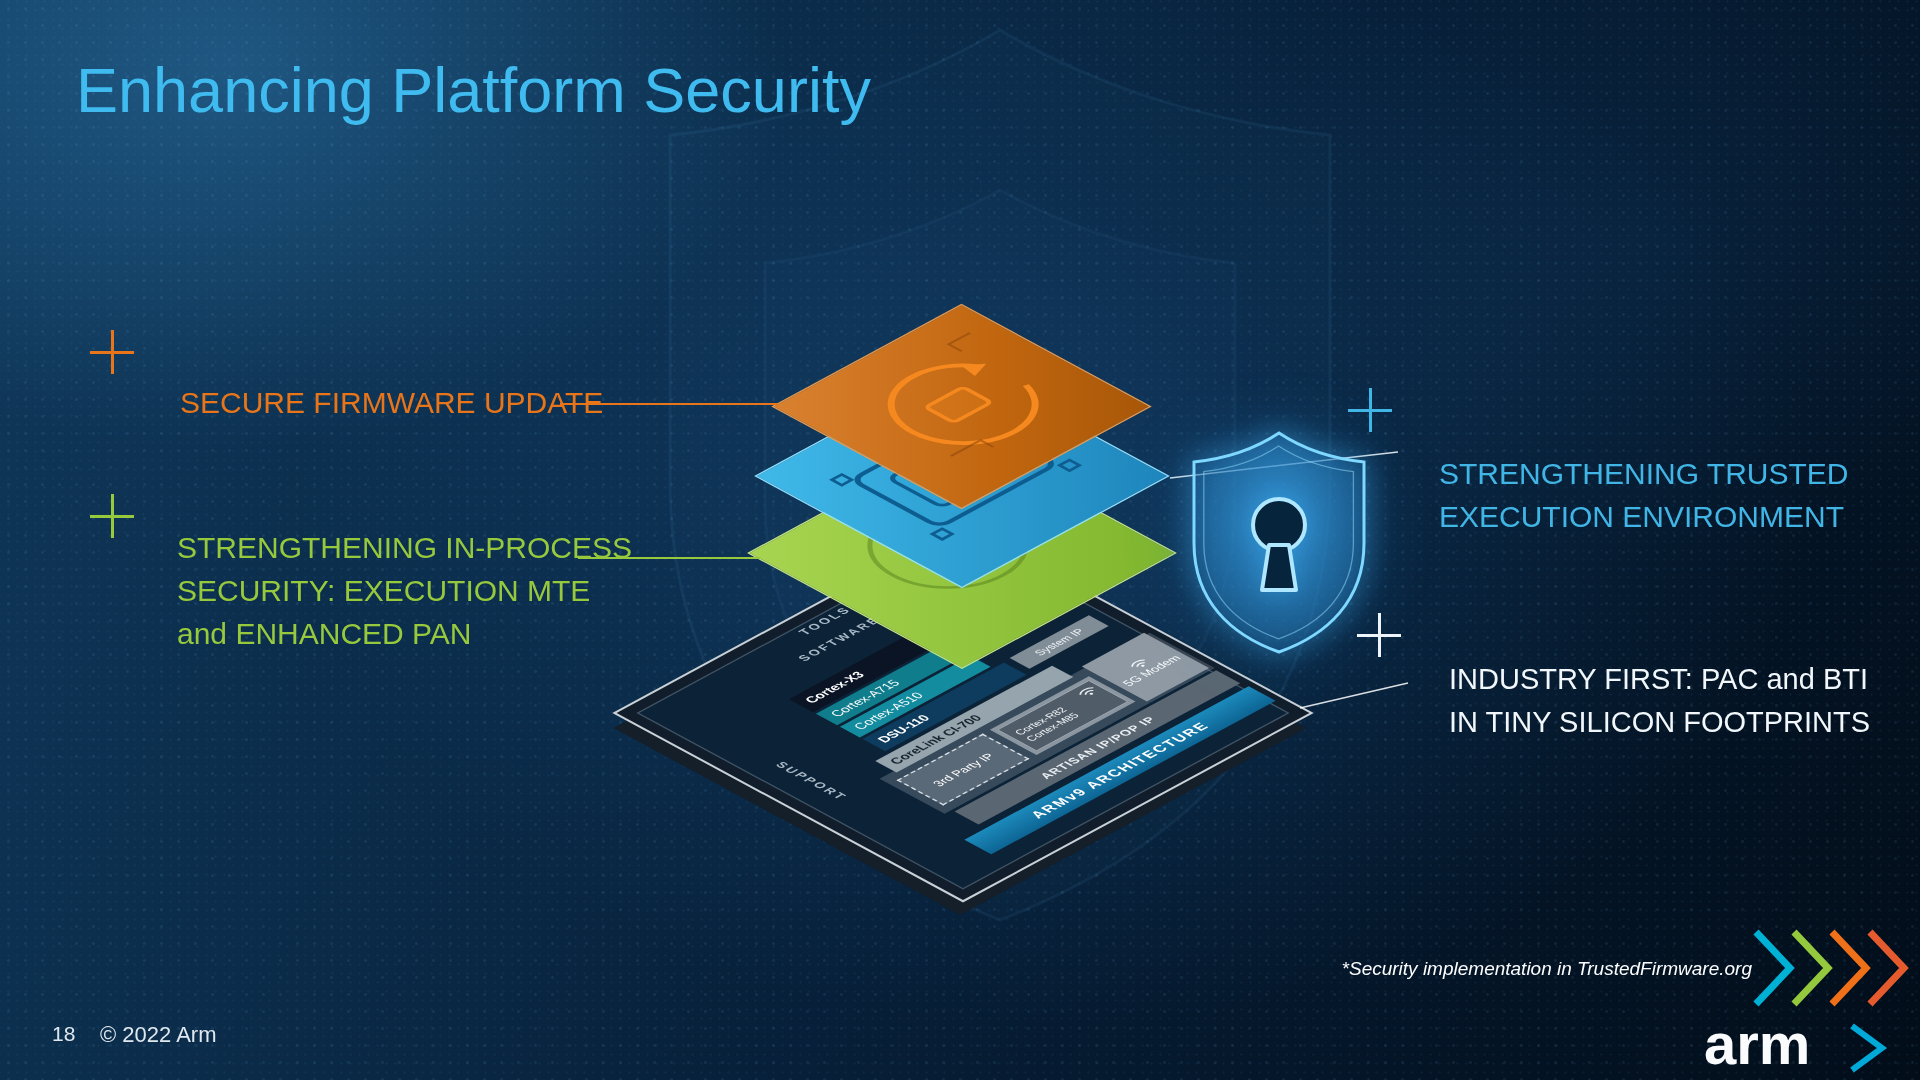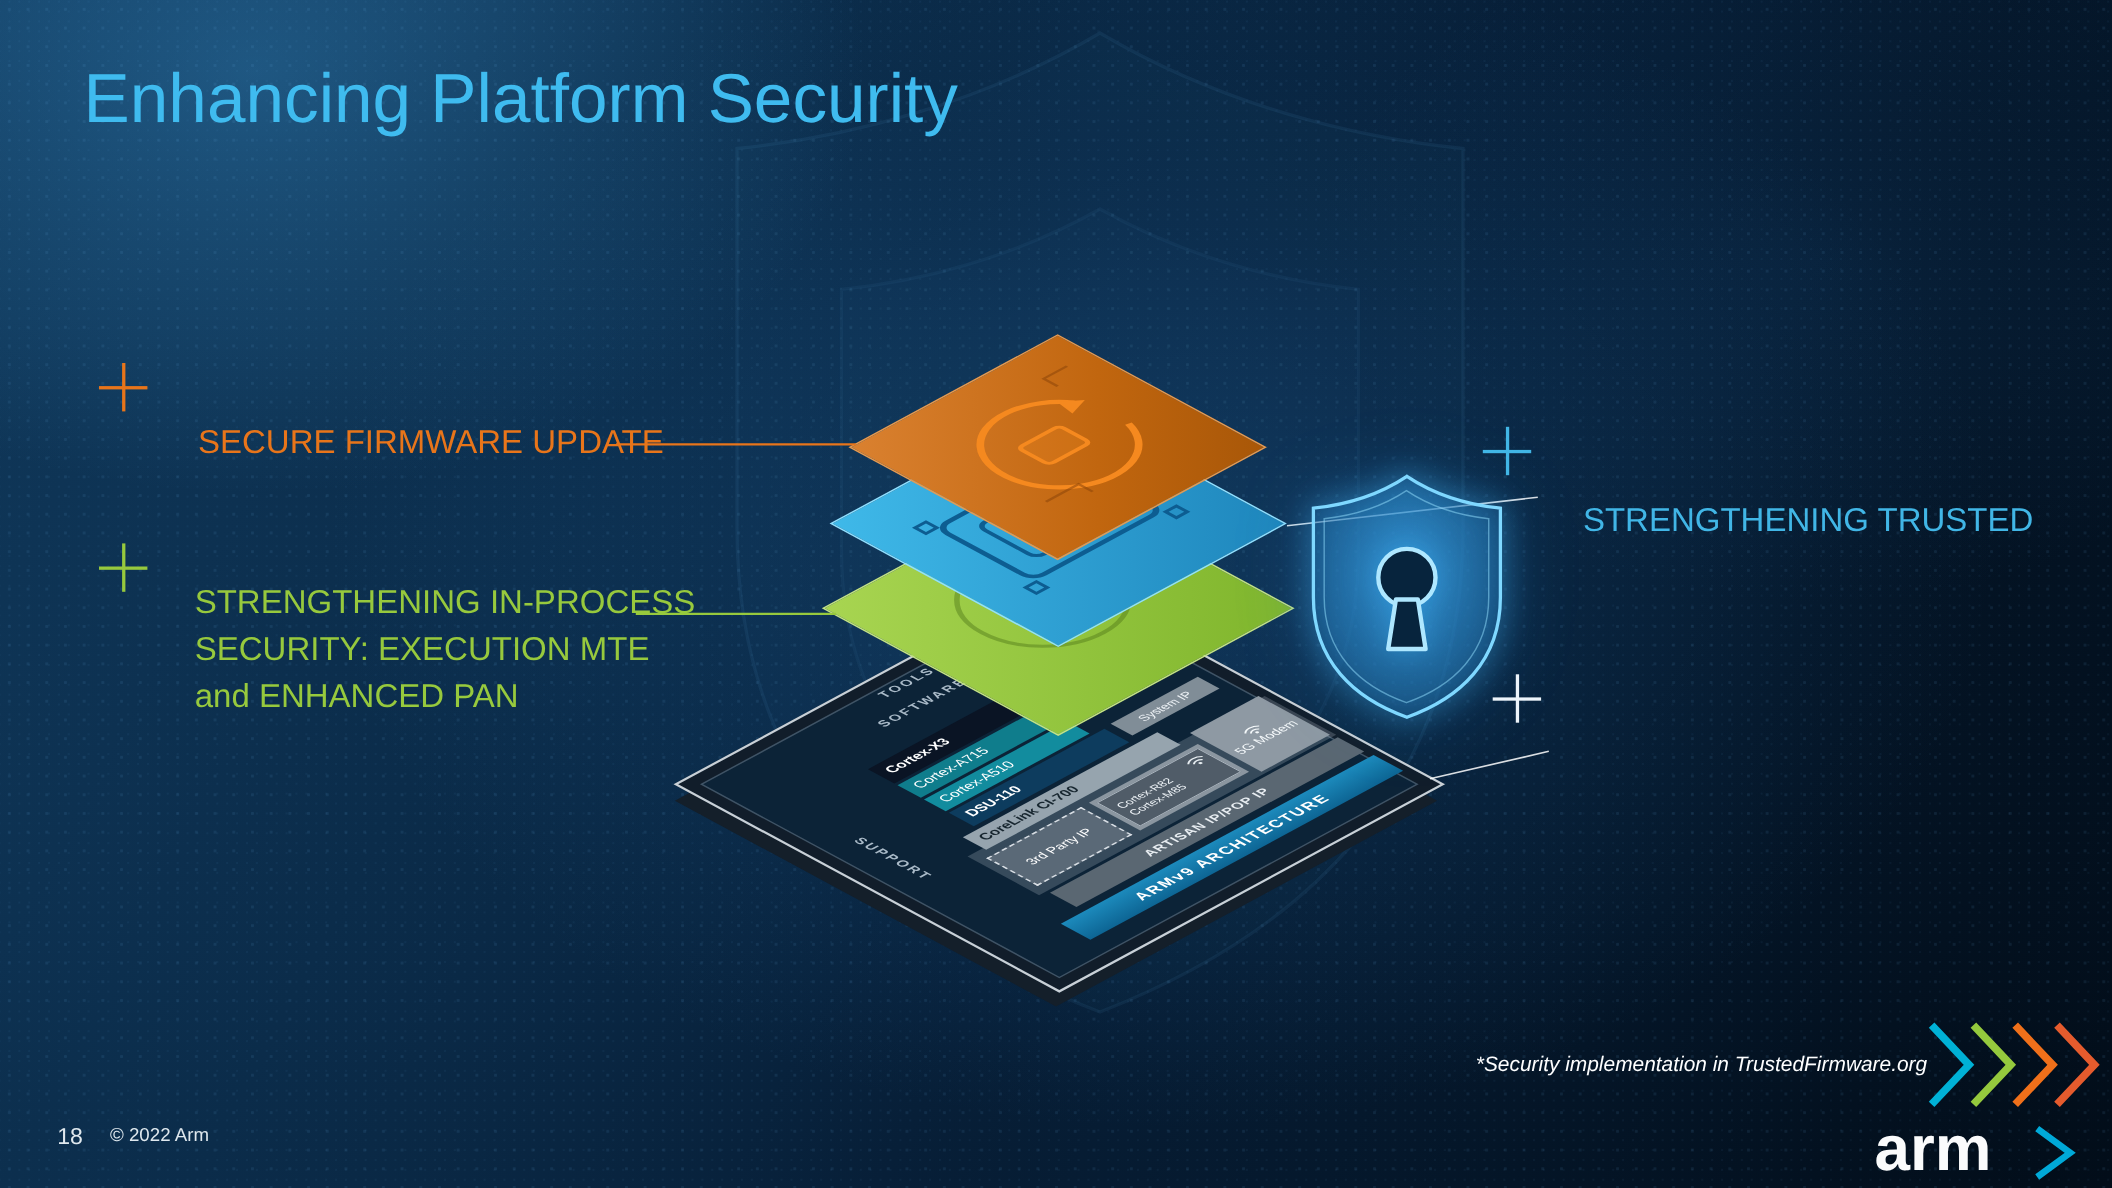--- a/index.html
+++ b/index.html
@@ -87,21 +87,21 @@
 
   
   .shield{position:absolute;left:1184px;top:425px;z-index:6;
     filter:drop-shadow(0 0 14px rgba(70,190,255,.75)) drop-shadow(0 0 30px rgba(40,140,220,.4));}
 
   
   .footnote{position:absolute;left:1100px;top:958px;width:652px;z-index:8;text-align:right;
     font-size:19px;font-style:italic;color:#FDFEFF;}
   .fn-link{cursor:pointer;}
   .footer-num{position:absolute;left:52px;top:1022px;z-index:8;font-size:21px;color:#DFE8EE;}
-  .footer-copy{position:absolute;left:100px;top:1022px;z-index:8;font-size:17px;color:#DFE8EE;}
+  .footer-copy{position:absolute;left:100px;top:1022px;z-index:8;font-size:22px;color:#DFE8EE;}
   .logo{position:absolute;right:8px;bottom:6px;z-index:8;}
 </style>
 </head>
 <body>
 
 <div class="slide">
 
   <div class="bg"></div>
   <div class="dots"></div>
   <div class="dots2"></div>
@@ -125,20 +125,25 @@
   <div class="callout co-orange">
     <span class="co-line">SECURE FIRMWARE UPDATE</span>
   </div>
   <div class="callout co-green">
     <span class="co-line">STRENGTHENING IN-PROCESS</span>
     <span class="co-line">SECURITY: EXECUTION MTE</span>
     <span class="co-line">and ENHANCED PAN</span>
   </div>
   <div class="callout co-blue">
     <span class="co-line">STRENGTHENING TRUSTED</span>
+    <span class="co-line">EXECUTION ENVIRONMENT</span>
+  </div>
+  <div class="callout co-white">
+    <span class="co-line">INDUSTRY FIRST: PAC and BTI</span>
+    <span class="co-line">IN TINY SILICON FOOTPRINTS</span>
   </div>
 
   <svg class="connectors" width="1920" height="1080" viewBox="0 0 1920 1080">
     <line x1="560" y1="404" x2="778" y2="404" stroke="#E8751A" stroke-width="2"></line>
     <line x1="578" y1="558" x2="760" y2="558" stroke="#97C93D" stroke-width="2"></line>
     <line x1="1398" y1="452" x2="1170" y2="478" stroke="rgba(255,255,255,.85)" stroke-width="1.5"></line>
     <line x1="1408" y1="683" x2="1300" y2="708" stroke="rgba(255,255,255,.85)" stroke-width="1.5"></line>
   </svg>
 
   <div class="face face-shadow"></div>

